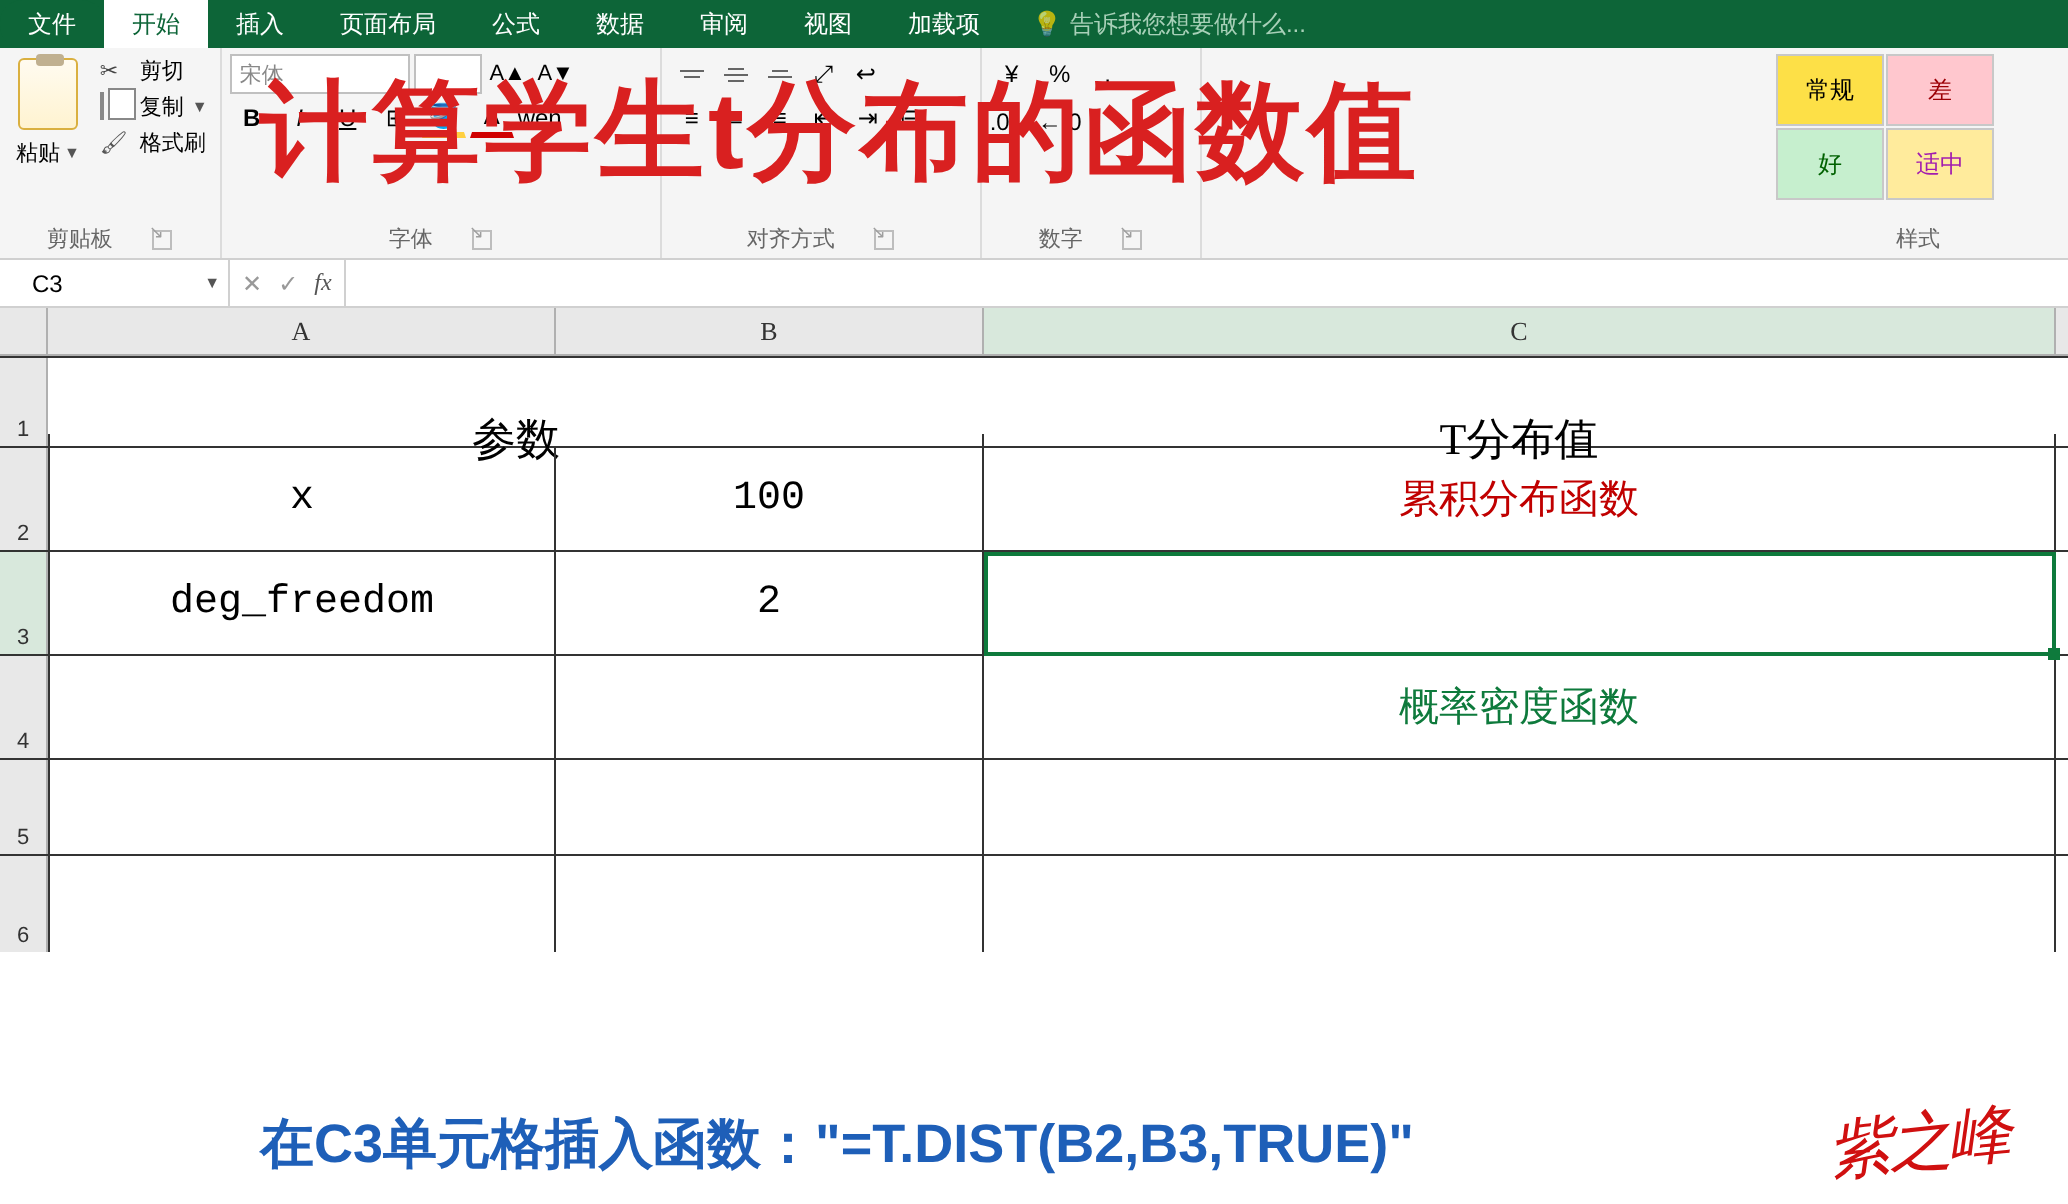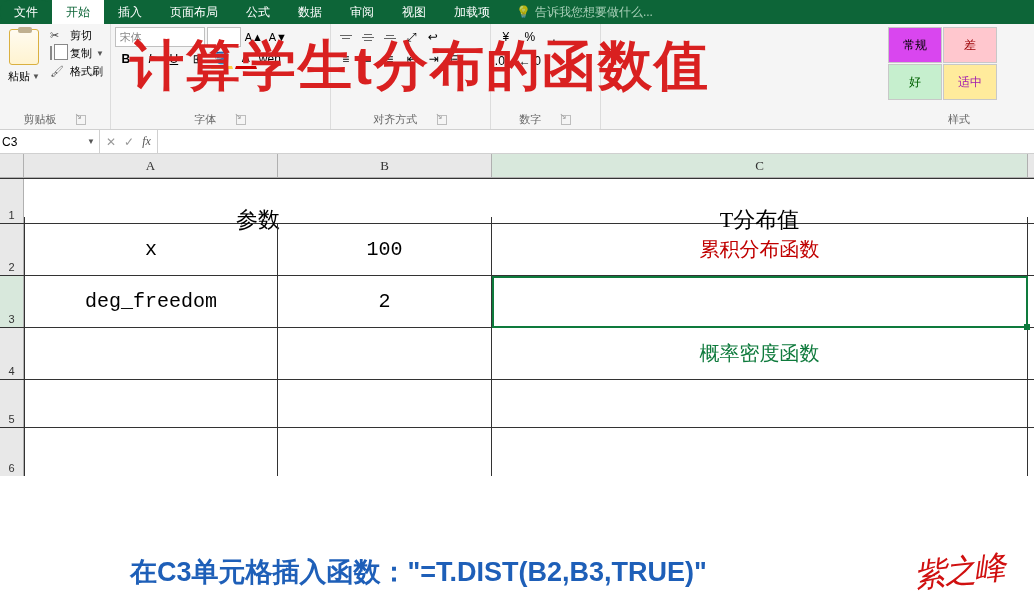--- a/index.html
+++ b/index.html
@@ -46,34 +46,34 @@
 .font-up { font-size: 11px; }
 .color-bar { border-bottom: 3px solid; }
 
 .align-group-body { flex-direction: column; gap: 2px; }
 .align-row { display: flex; gap: 0; }
 .align-ico { width: 20px; height: 18px; display: flex; flex-direction: column; justify-content: center; align-items: center; gap: 2px; }
 .al-line { height: 1px; background: #666; }
 
 .num-group-body { flex-direction: column; }
 .style-box { width: 54px; height: 36px; border: 1px solid #c8c8c8; display: flex; align-items: center; justify-content: center; font-size: 12px; }
-.style-normal { background: #d946ef; }
+.style-normal { background: #fde047; }
 .style-good { background: #c6efce; color: #006100; }
 .style-bad { background: #ffc7ce; color: #9c0006; }
 .style-neutral { background: #ffeb9c; color: #a21caf; }
 .style-pair { display: flex; gap: 1px; }
 
 .dd-arrow { font-size: 8px; color: #555; }
 
 
 .big-title { position: absolute; top: 30px; left: 130px; font-size: 54px; font-weight: bold; color: #d92020; letter-spacing: 2px; z-index: 50; pointer-events: none; white-space: nowrap; }
 
 
 .formula-bar { height: 24px; border-bottom: 1px solid #d0d0d0; display: flex; align-items: stretch; background: #fff; }
-.name-box { width: 100px; border-right: 1px solid #d0d0d0; display: flex; align-items: center; padding: 0 2px; font-size: 12px; position: relative; }
+.name-box { width: 115px; border-right: 1px solid #d0d0d0; display: flex; align-items: center; padding: 0 16px; font-size: 12px; position: relative; }
 .name-box .dd-arrow { position: absolute; right: 4px; }
 .fx-section { display: flex; align-items: center; border-right: 1px solid #d0d0d0; padding: 0 6px; gap: 8px; color: #999; font-size: 12px; }
 .fx-btn { color: #999; }
 .fx-btn.fx { font-style: italic; color: #555; font-family: serif; }
 .formula-input { flex: 1; padding: 0 6px; display: flex; align-items: center; font-size: 12px; }
 
 
 .sheet { position: relative; }
 .col-headers { display: flex; height: 24px; background: #e8e8e8; border-bottom: 1px solid #b0b0b0; }
 .corner-cell { width: 24px; border-right: 1px solid #b0b0b0; background: #e8e8e8; }

